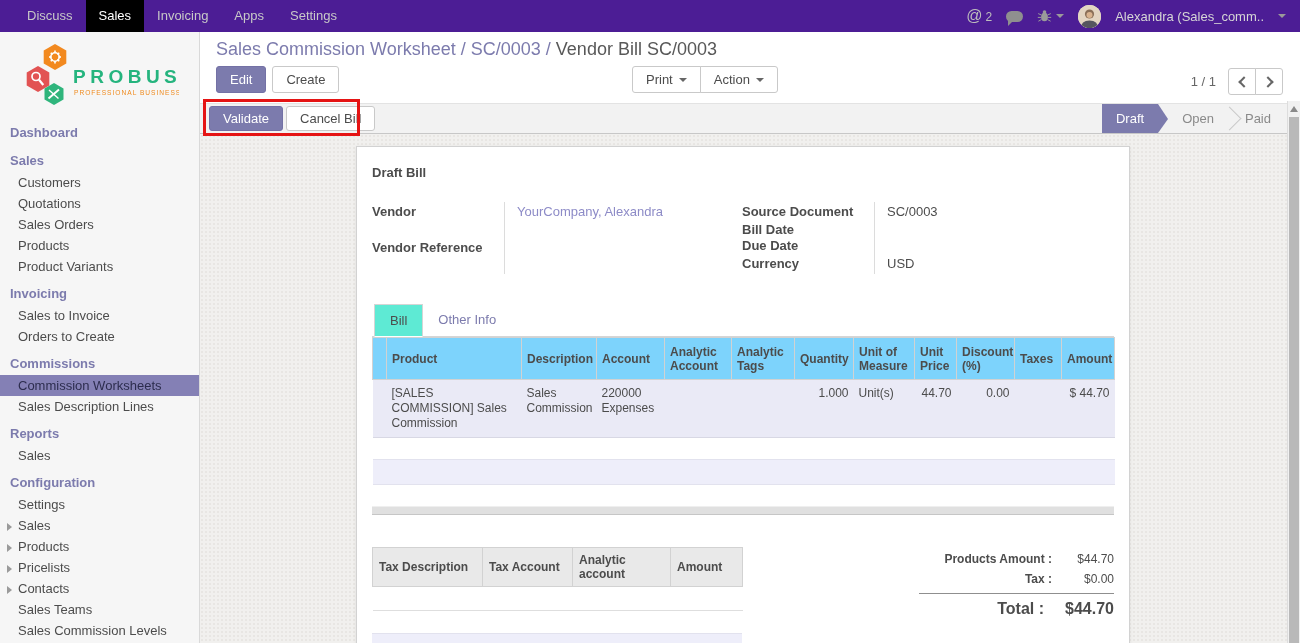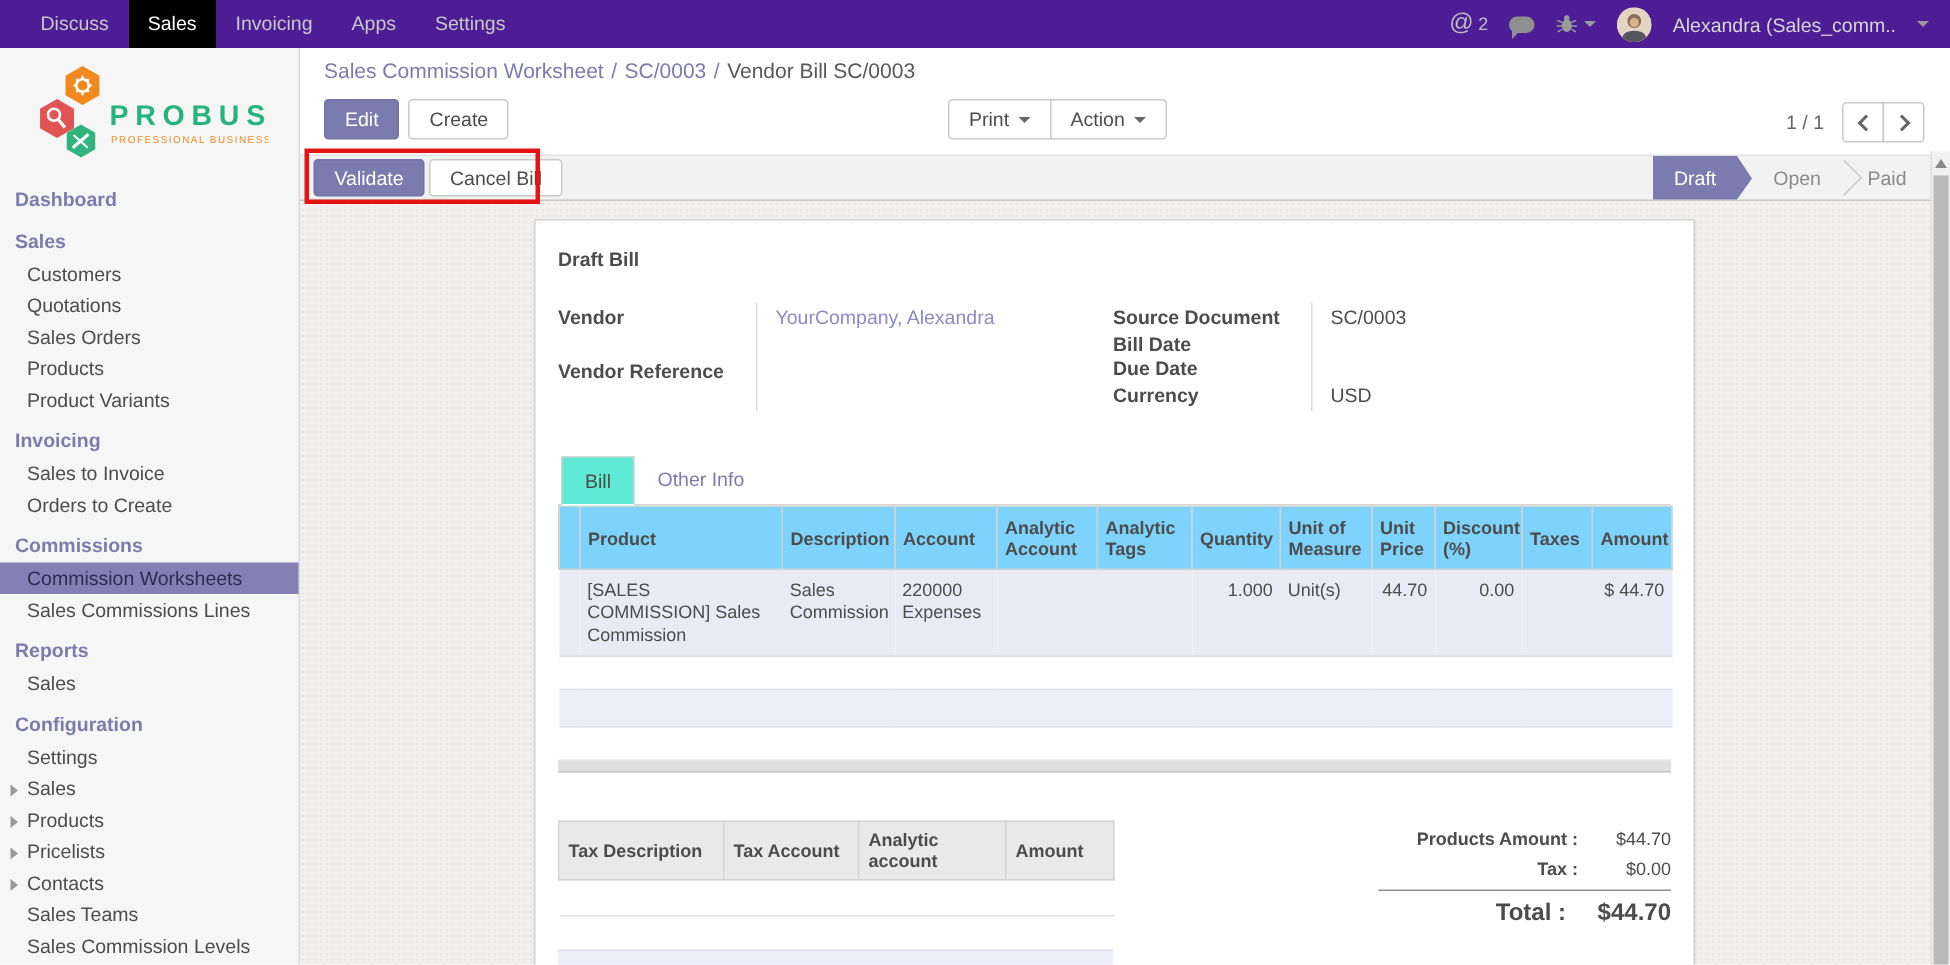--- a/index.html
+++ b/index.html
@@ -32,21 +32,21 @@
   .snav { padding-top:2px; }
   .shead { color:#7c7bad; font-weight:bold; padding:4px 0 4px 10px; line-height:14px; cursor:pointer; margin-top:6px; }
   .snav .sec:first-child .shead { margin-top:0; }
   .sitem { color:#4c4c4c; padding:4px 0 4px 18px; line-height:13px; cursor:pointer; position:relative; }
   .sitem.selected { background:#8480b5; color:#2c2c4e; }
   .sitem.expandable::before { content:""; position:absolute; left:7px; top:8px; width:0; height:0;
     border-top:4px solid transparent; border-bottom:4px solid transparent; border-left:5px solid #9a9a9a; }
 
   
   .hdr { position:absolute; left:200px; top:32px; right:0; height:71px; background:#fff; z-index:10; }
-  .breadcrumb { position:absolute; left:16px; top:7px; font-size:14px; white-space:nowrap; }
+  .breadcrumb { position:absolute; left:16px; top:7px; font-size:18px; white-space:nowrap; }
   .breadcrumb .bc-link { color:#7c7bad; cursor:pointer; }
   .breadcrumb .bc-sep { color:#7c7bad; padding:0 5px; }
   .breadcrumb .bc-current { color:#585858; }
   .btn { display:inline-block; padding:5px 13px; background:#fff; border:1px solid #c9c9c9;
     border-radius:3px; color:#4c4c4c; font-size:13px; line-height:15px; cursor:pointer; vertical-align:top; }
   .btn-primary { background:#7c7bad; border-color:#7371a5; color:#fff; }
   .hdr-btns { position:absolute; left:16px; top:34px; }
   .hdr-btns .btn { margin-right:6px; }
   .pa-group { position:absolute; left:432px; top:34px; display:flex; }
   .pa-group .btn { border-radius:0; margin-left:-1px; }
@@ -225,21 +225,21 @@
       <div class="sitem">Product Variants</div>
     </div>
     <div class="sec">
       <div class="shead">Invoicing</div>
       <div class="sitem">Sales to Invoice</div>
       <div class="sitem">Orders to Create</div>
     </div>
     <div class="sec">
       <div class="shead">Commissions</div>
       <div class="sitem selected">Commission Worksheets</div>
-      <div class="sitem">Sales Commissions Lines</div>
+      <div class="sitem">Sales Description Lines</div>
     </div>
     <div class="sec">
       <div class="shead">Reports</div>
       <div class="sitem">Sales</div>
     </div>
     <div class="sec">
       <div class="shead">Configuration</div>
       <div class="sitem">Settings</div>
       <div class="sitem expandable">Sales</div>
       <div class="sitem expandable">Products</div>

